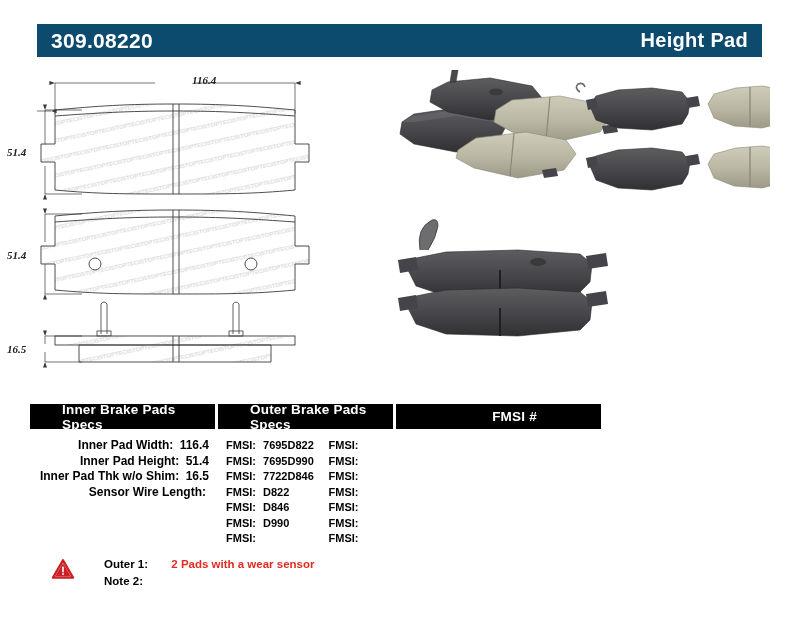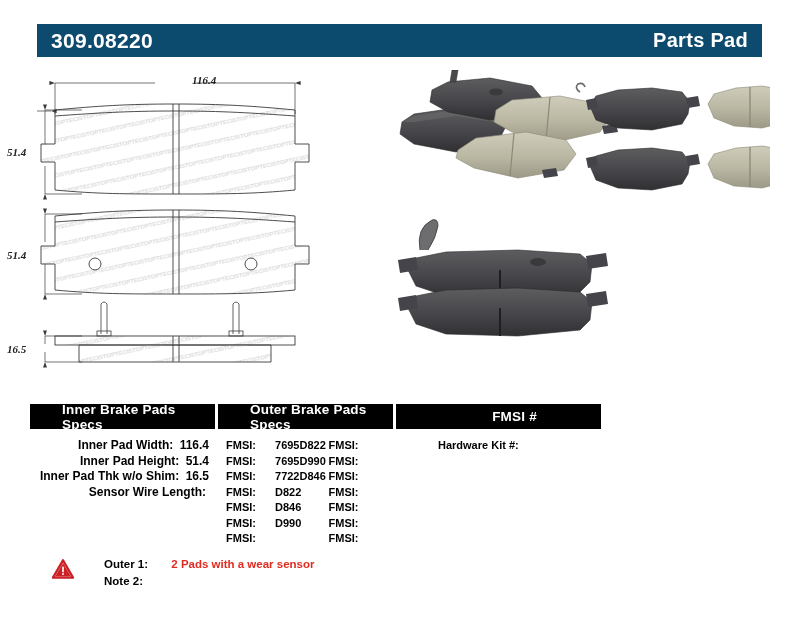--- a/index.html
+++ b/index.html
@@ -64,42 +64,42 @@
 
   .spec-row {
     font-size: 12px; font-weight: bold;
     text-align: right; line-height: 15.5px;
     white-space: nowrap; padding-right: 6px;
   }
   .spec-row .val { margin-left: 3px; }
 
   .fmsi-sub { width: 50%; padding-left: 8px; }
   .fmsi-row { font-size: 11px; font-weight: bold; line-height: 15.5px; white-space: nowrap; }
-  .fmsi-row .val { margin-left: 16px; }
+  .fmsi-row .val { margin-left: 4px; }
 
   .rel-row {
     font-size: 11px; font-weight: bold;
     line-height: 15.5px; padding-left: 12px; white-space: nowrap;
   }
 
   
   .notes { position: absolute; left: 52px; top: 556px; display: flex; align-items: flex-start; }
   .warn-icon { width: 22px; height: 20px; margin-top: 3px; }
   .notes-text { margin-left: 30px; }
   .note-line { font-size: 11.5px; font-weight: bold; line-height: 17px; white-space: nowrap; }
   .note-line .note-val { color: #e02b20; margin-left: 20px; }
 </style>
 </head>
 <body>
 
 <div class="page">
 
   <div class="header-bar">
     <span class="part-no">309.08220</span>
-    <span class="prod-type">Parts Pad</span>
+    <span class="prod-type">Height Pad</span>
   </div>
 
   <div class="drawings">
 
     <svg class="svg-wrap" width="340" height="318" viewBox="0 0 340 318">
       <defs>
         <pattern id="wm" width="30" height="17" patternUnits="userSpaceOnUse" patternTransform="rotate(-12)">
           <text x="0" y="11" font-family="Liberation Sans, sans-serif" font-size="6" font-weight="bold" fill="#d8d8d8">STOPTECH</text>
         </pattern>
         <marker id="arrL" markerWidth="9" markerHeight="7" refX="8" refY="3.5" orient="auto">
@@ -350,26 +350,20 @@
             <span>FMSI:</span>
             <span class="val"></span>
           </div>
           <div class="fmsi-row">
             <span>FMSI:</span>
             <span class="val"></span>
           </div>
         </div>
       </div>
 
-      <div class="col-rel">
-        <div class="rel-row">
-          <span>Hardware Kit #:</span>
-          <span class="val"></span>
-        </div>
-      </div>
 
     </div>
   </div>
 
   <div class="notes">
     <svg class="warn-icon" viewBox="0 0 24 22">
       <path d="M12,1.5 L23,20.5 L1,20.5 Z" fill="#ffffff" stroke="#cc2026" stroke-width="2.6" stroke-linejoin="round"></path>
       <path d="M12,4.5 L20.6,19.2 L3.4,19.2 Z" fill="#cc2026"></path>
       <rect x="11.1" y="8.4" width="1.8" height="6.2" fill="#ffffff"></rect>
       <rect x="11.1" y="15.6" width="1.8" height="1.9" fill="#ffffff"></rect>

